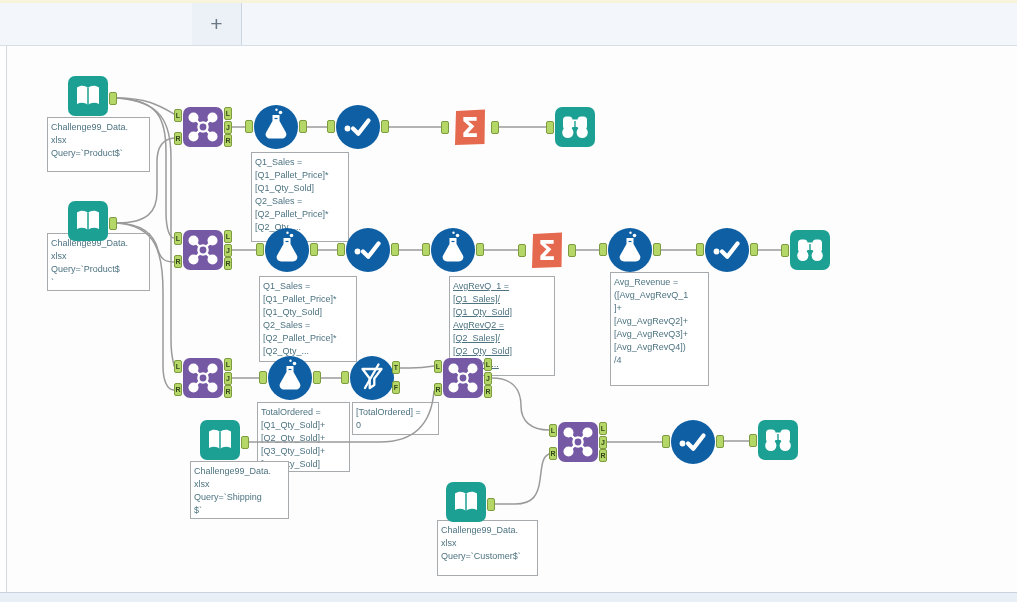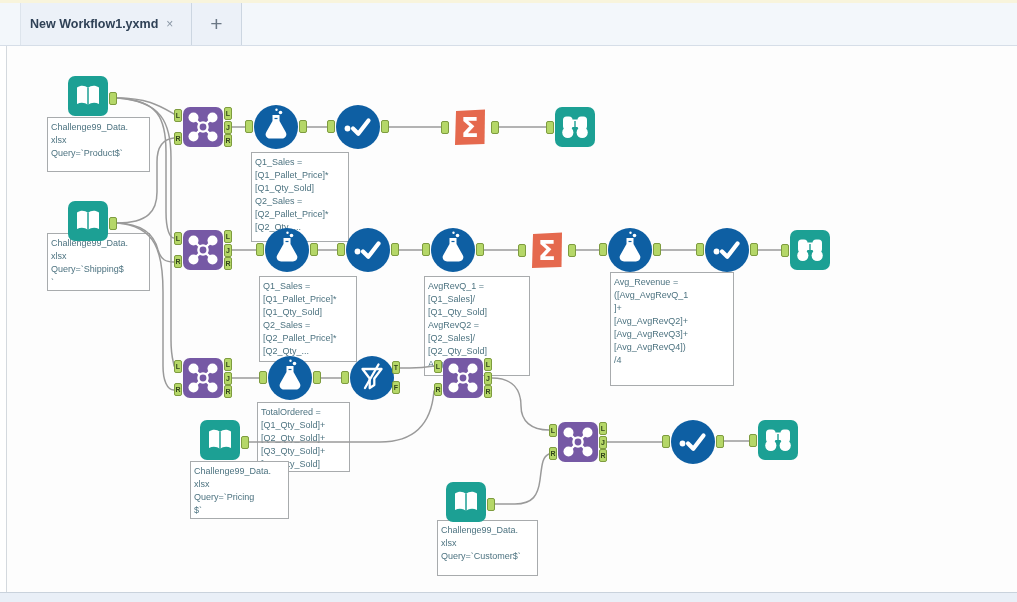--- a/index.html
+++ b/index.html
@@ -31,24 +31,20 @@
   .anchor{position:absolute;width:8px;height:13px;background:#b5d768;border:1px solid #7e9c3f;
           border-radius:2px;box-sizing:border-box;z-index:5;display:flex;align-items:center;
           justify-content:center;font-size:7px;font-weight:bold;color:#31441a;line-height:1;}
 </style>
 </head>
 <body>
 
 <div id="root">
   <div id="top-strip"></div>
   <div id="tab-bar">
-    <div class="tab-active">
-      <span class="tab-label">New Workflow1.yxmd</span>
-      <span class="tab-close">×</span>
-    </div>
     <div class="tab-new">+</div>
   </div>
   <div id="canvas"></div>
   <div id="bottom-strip"></div>
   <svg id="wire-layer">
       <path d="M117 98 C148 98 160 106 174 114" fill="none" stroke="#9A9A9A" stroke-width="1.5" stroke-linecap="round"></path>
       <path d="M117 98 C158 100 166 118 166 152 V212 C166 230 170 238 174 238" fill="none" stroke="#9A9A9A" stroke-width="1.5" stroke-linecap="round"></path>
       <path d="M117 98 C161 101 171 122 171 158 V340 C171 358 174 363 174 366" fill="none" stroke="#9A9A9A" stroke-width="1.5" stroke-linecap="round"></path>
       <path d="M117 223 C148 223 157 211 157 192 V162 C157 147 163 139 174 138" fill="none" stroke="#9A9A9A" stroke-width="1.5" stroke-linecap="round"></path>
       <path d="M117 223 C147 224 155 238 158 250 C161 260 166 262 174 262" fill="none" stroke="#9A9A9A" stroke-width="1.5" stroke-linecap="round"></path>
@@ -74,68 +70,72 @@
       <path d="M724 441 H749" fill="none" stroke="#9A9A9A" stroke-width="1.5" stroke-linecap="round"></path>
     </svg>
 <div class="annotation" style="left: 47px; top: 117px; width: 103px; height: 55px;">
       <div>Challenge99_Data.</div>
       <div>xlsx</div>
       <div>Query=`Product$`</div>
     </div>
     <div class="annotation" style="left: 47px; top: 233px; width: 103px; height: 58px;">
       <div>Challenge99_Data.</div>
       <div>xlsx</div>
-      <div>Query=`Shipping$</div>
+      <div>Query=`Product$</div>
       <div>`</div>
     </div>
     <div class="annotation" style="left: 251px; top: 152px; width: 98px; height: 90px;">
       <div>Q1_Sales =</div>
       <div>[Q1_Pallet_Price]*</div>
       <div>[Q1_Qty_Sold]</div>
       <div>Q2_Sales =</div>
       <div>[Q2_Pallet_Price]*</div>
       <div>[Q2_Qty_...</div>
     </div>
     <div class="annotation" style="left: 259px; top: 276px; width: 98px; height: 86px;">
       <div>Q1_Sales =</div>
       <div>[Q1_Pallet_Price]*</div>
       <div>[Q1_Qty_Sold]</div>
       <div>Q2_Sales =</div>
       <div>[Q2_Pallet_Price]*</div>
       <div>[Q2_Qty_...</div>
     </div>
-    <div class="annotation" style="left: 424px; top: 276px; width: 106px; height: 100px;">
+    <div class="annotation" style="left: 449px; top: 276px; width: 106px; height: 100px; text-decoration: underline;">
       <div>AvgRevQ_1 =</div>
       <div>[Q1_Sales]/</div>
       <div>[Q1_Qty_Sold]</div>
       <div>AvgRevQ2 =</div>
       <div>[Q2_Sales]/</div>
       <div>[Q2_Qty_Sold]</div>
       <div>AvgRevQ...</div>
     </div>
-    <div class="annotation" style="left: 610px; top: 272px; width: 124px; height: 114px;">
+    <div class="annotation" style="left: 610px; top: 272px; width: 99px; height: 114px;">
       <div>Avg_Revenue =</div>
       <div>([Avg_AvgRevQ_1</div>
       <div>]+</div>
       <div>[Avg_AvgRevQ2]+</div>
       <div>[Avg_AvgRevQ3]+</div>
       <div>[Avg_AvgRevQ4])</div>
       <div>/4</div>
     </div>
     <div class="annotation" style="left: 257px; top: 402px; width: 93px; height: 70px;">
       <div>TotalOrdered =</div>
       <div>[Q1_Qty_Sold]+</div>
       <div>[Q2_Qty_Sold]+</div>
       <div>[Q3_Qty_Sold]+</div>
       <div>[Q4_Qty_Sold]</div>
     </div>
+    <div class="annotation" style="left: 352px; top: 402px; width: 87px; height: 33px;">
+      <div>[TotalOrdered] =</div>
+      <div>0</div>
+    </div>
     <div class="annotation" style="left: 190px; top: 461px; width: 99px; height: 58px;">
       <div>Challenge99_Data.</div>
       <div>xlsx</div>
-      <div>Query=`Pricing</div>
+      <div>Query=`Shipping</div>
       <div>$`</div>
     </div>
     <div class="annotation" style="left: 437px; top: 520px; width: 101px; height: 56px;">
       <div>Challenge99_Data.</div>
       <div>xlsx</div>
       <div>Query=`Customer$`</div>
     </div>
     <div class="tool tool-square" style="left: 68px; top: 76px;"><svg viewBox="0 0 40 40" width="40" height="40">
         <rect width="40" height="40" rx="7" fill="#1CA094"></rect>
         <path d="M9 11.5 C13 9 17 9.5 20 12 C23 9.5 27 9 31 11.5 L31 28 C27 26 23 26.5 20 29 C17 26.5 13 26 9 28 Z" fill="#fff"></path>

